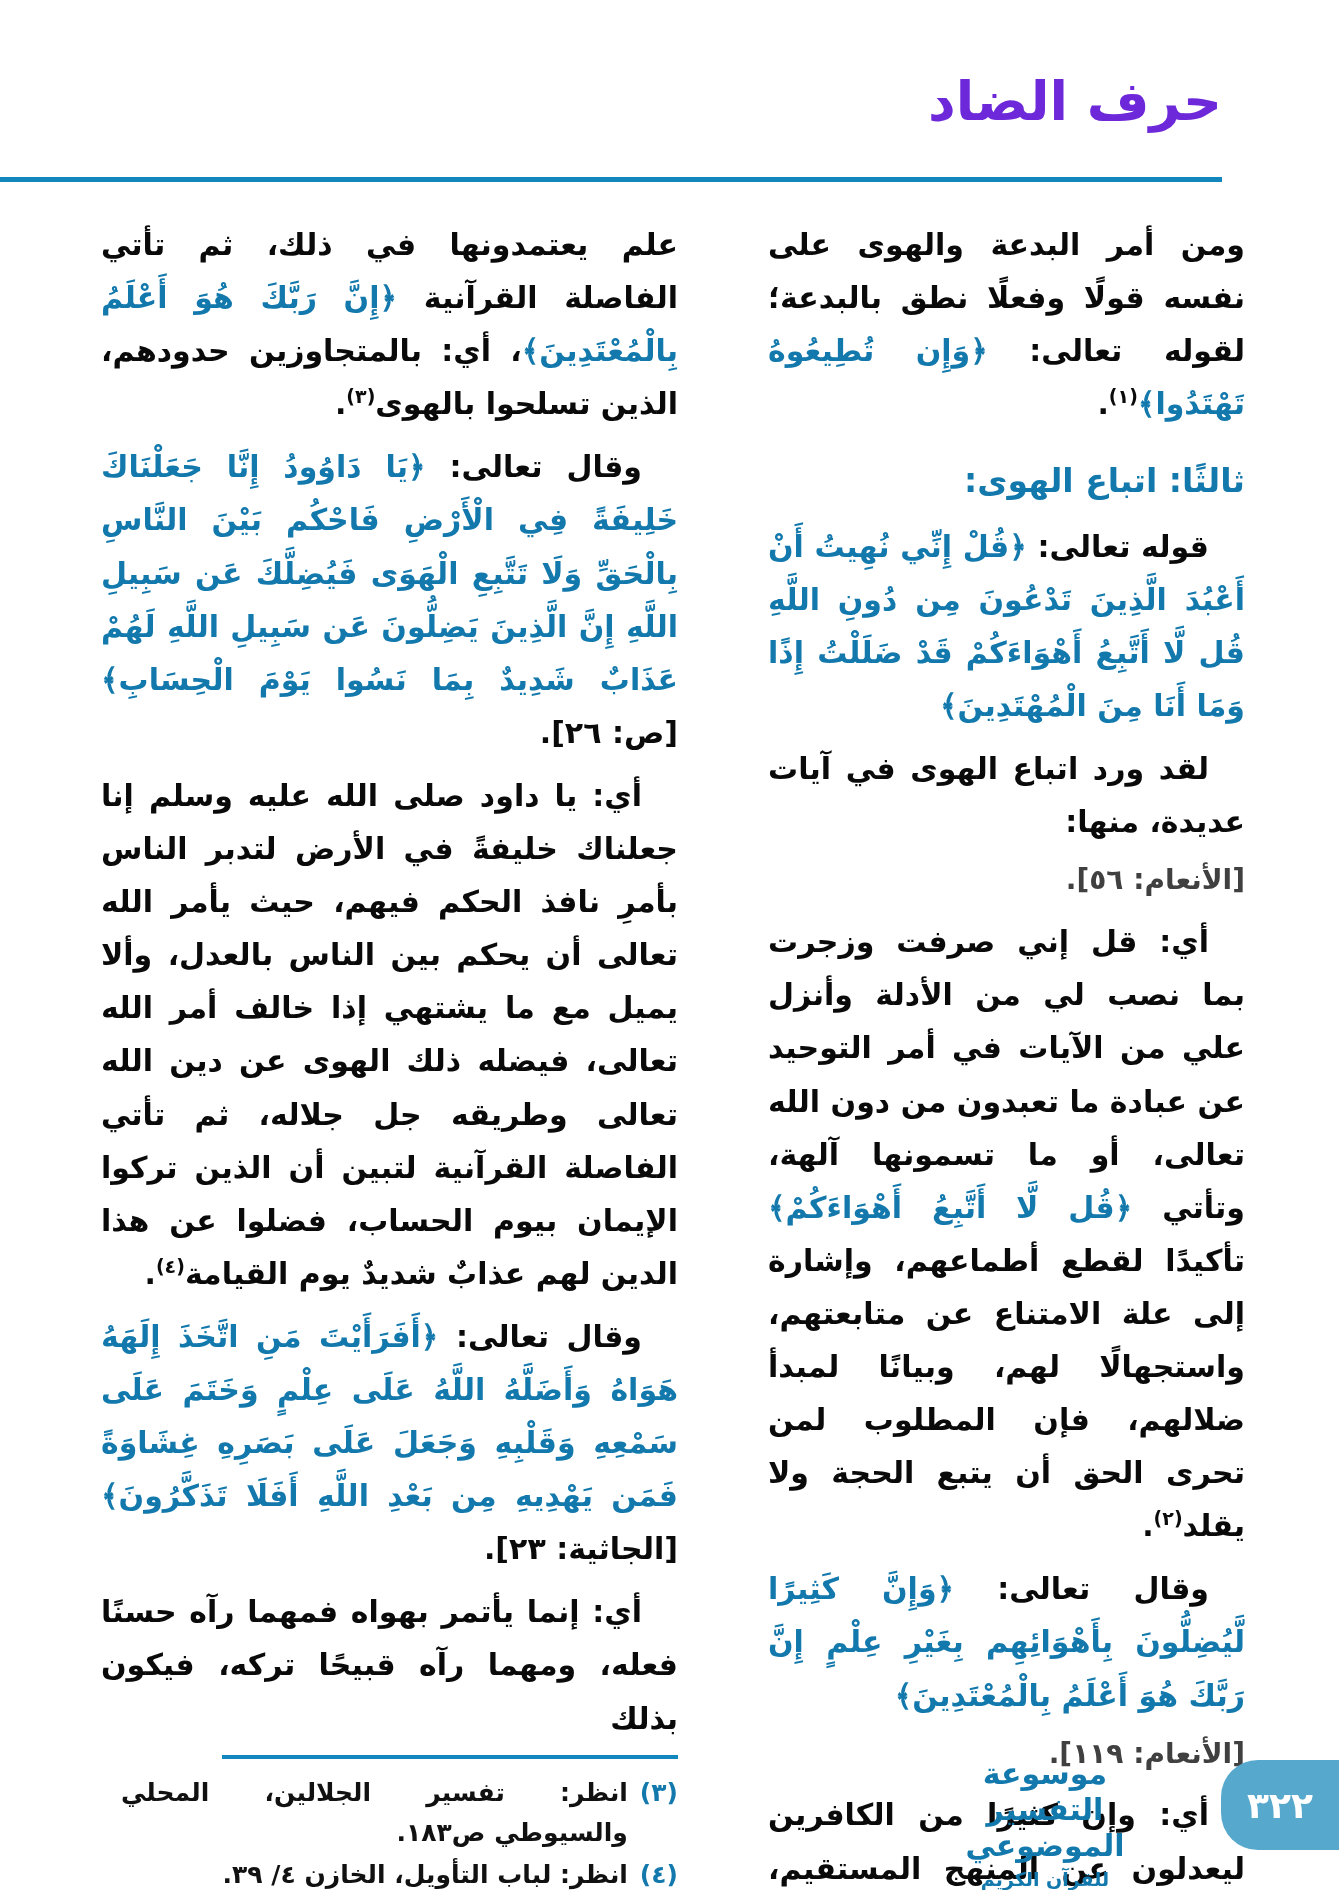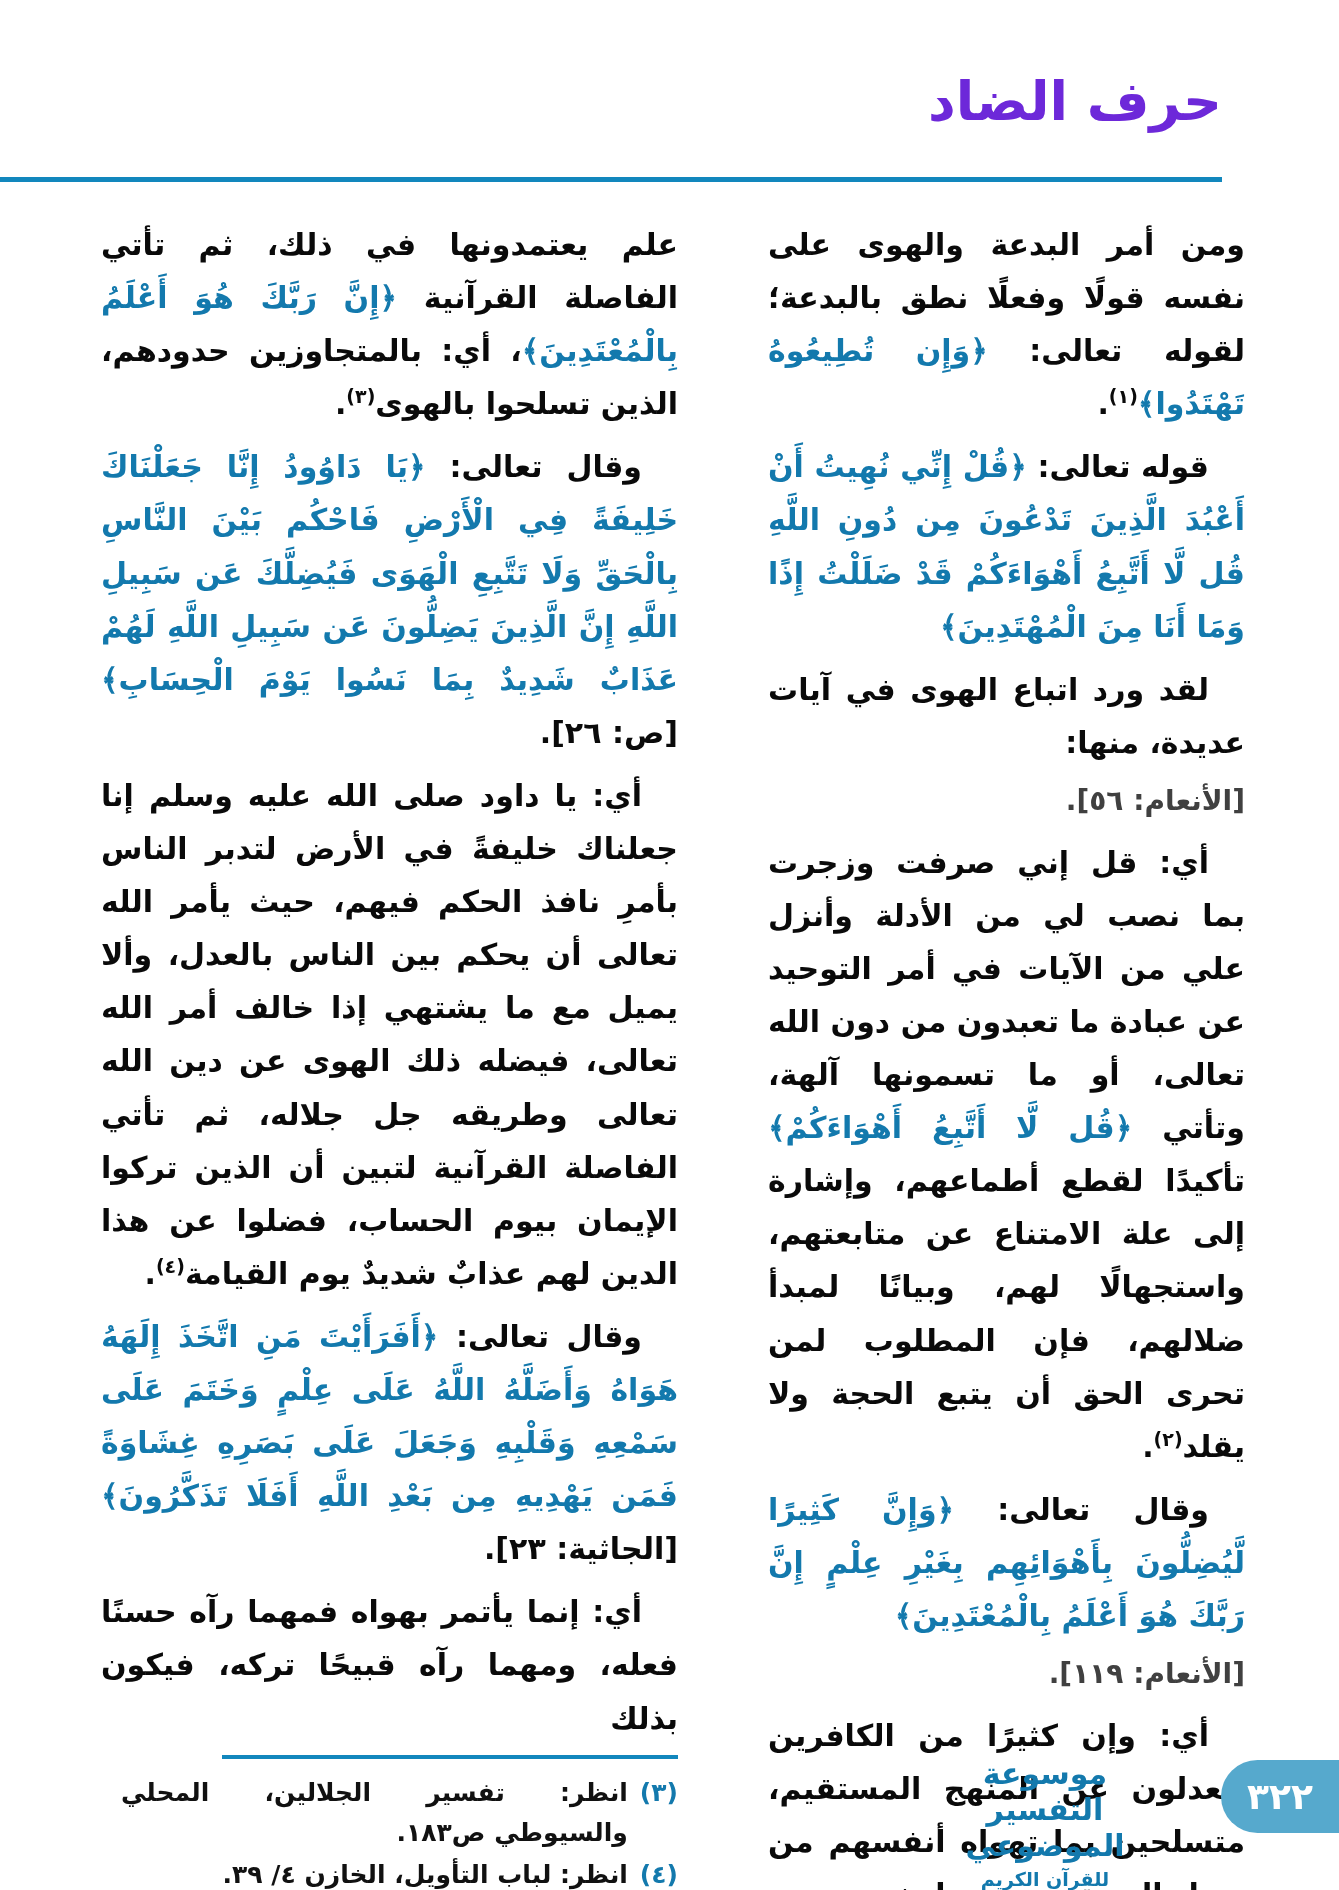--- a/index.html
+++ b/index.html
@@ -44,39 +44,40 @@
   .footnote{display:flex;gap:12px;font-size:25px;color:#111;line-height:1.6;margin-bottom:2px;}
   .fn-marker{color:#1379ad;font-weight:bold;flex:0 0 auto;}
   .fn-text{font-weight:bold;text-align:justify;margin-left:28px;}
   
   .logo{
     position:absolute;top:1756px;right:179px;width:230px;text-align:center;color:#1379ad;
   }
   .logo-line1{font-size:30px;font-weight:bold;line-height:1.2;letter-spacing:-1px;}
   .logo-line2{font-size:19px;font-weight:bold;margin-top:4px;}
   .page-tab{
-    position:absolute;top:1760px;right:0;width:118px;height:73px;
+    position:absolute;top:1760px;right:0;width:118px;height:90px;
     background:#56a9cd;border-top-left-radius:37px;border-bottom-left-radius:37px;
     display:flex;align-items:center;justify-content:center;
   }
   .page-tab span{color:#ffffff;font-size:36px;font-weight:bold;}
 </style>
 </head>
 <body>
 
 <div class="page">
 
   <div class="header-title">حرف الضاد</div>
   <div class="header-rule"></div>
 
   <div class="columns">
 
     <div class="col col-right">
       <p class="para"><span>ومن أمر البدعة والهوى على نفسه قولًا وفعلًا نطق بالبدعة؛ لقوله تعالى: </span><span class="quran">﴿وَإِن تُطِيعُوهُ تَهْتَدُوا﴾</span><span class="fnref">(١)</span><span>.</span></p>
 
+      <h2 class="heading">ثالثًا: اتباع الهوى:</h2>
 
       <p class="para indent"><span>قوله تعالى: </span><span class="quran">﴿قُلْ إِنِّي نُهِيتُ أَنْ أَعْبُدَ الَّذِينَ تَدْعُونَ مِن دُونِ اللَّهِ قُل لَّا أَتَّبِعُ أَهْوَاءَكُمْ قَدْ ضَلَلْتُ إِذًا وَمَا أَنَا مِنَ الْمُهْتَدِينَ﴾</span></p>
 
       <p class="para indent">لقد ورد اتباع الهوى في آيات عديدة، منها:</p>
       <div class="source">[الأنعام: ٥٦].</div>
 
       <p class="para indent"><span>أي: قل إني صرفت وزجرت بما نصب لي من الأدلة وأنزل علي من الآيات في أمر التوحيد عن عبادة ما تعبدون من دون الله تعالى، أو ما تسمونها آلهة، وتأتي </span><span class="quran">﴿قُل لَّا أَتَّبِعُ أَهْوَاءَكُمْ﴾</span><span> تأكيدًا لقطع أطماعهم، وإشارة إلى علة الامتناع عن متابعتهم، واستجهالًا لهم، وبيانًا لمبدأ ضلالهم، فإن المطلوب لمن تحرى الحق أن يتبع الحجة ولا يقلد</span><span class="fnref">(٢)</span><span>.</span></p>
 
       <p class="para indent"><span>وقال تعالى: </span><span class="quran">﴿وَإِنَّ كَثِيرًا لَّيُضِلُّونَ بِأَهْوَائِهِم بِغَيْرِ عِلْمٍ إِنَّ رَبَّكَ هُوَ أَعْلَمُ بِالْمُعْتَدِينَ﴾</span></p>
       <div class="source">[الأنعام: ١١٩].</div>

